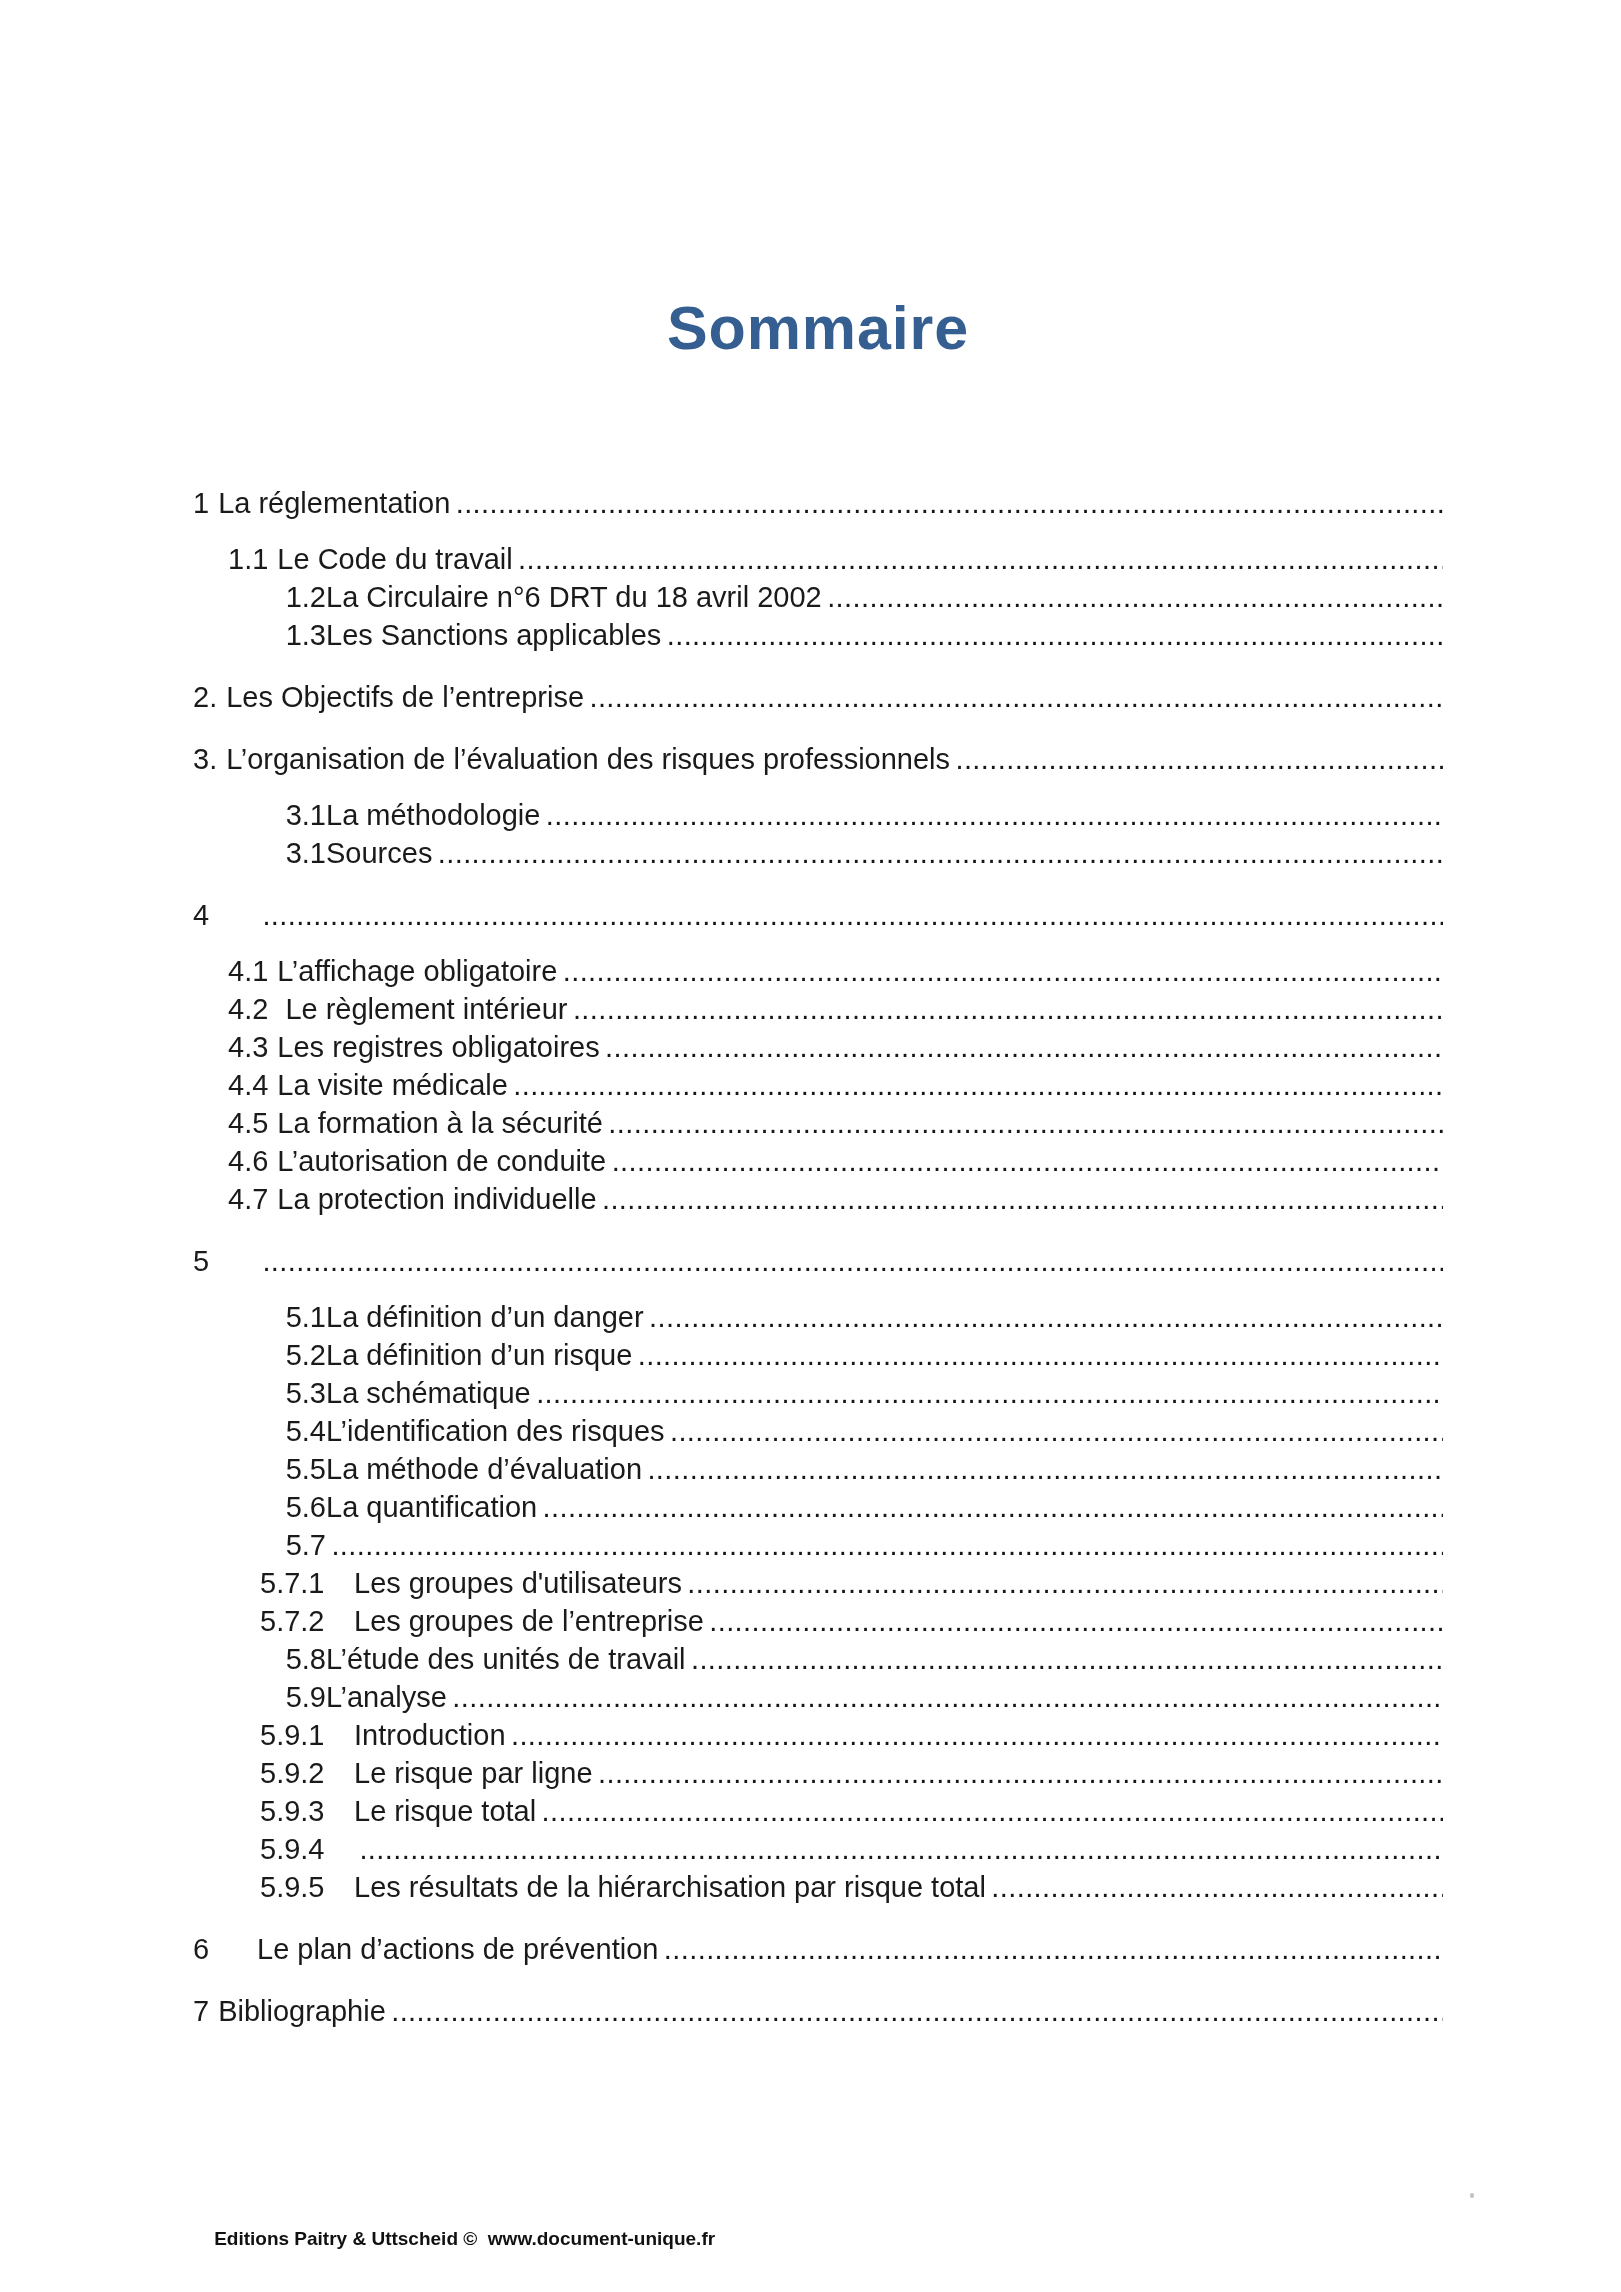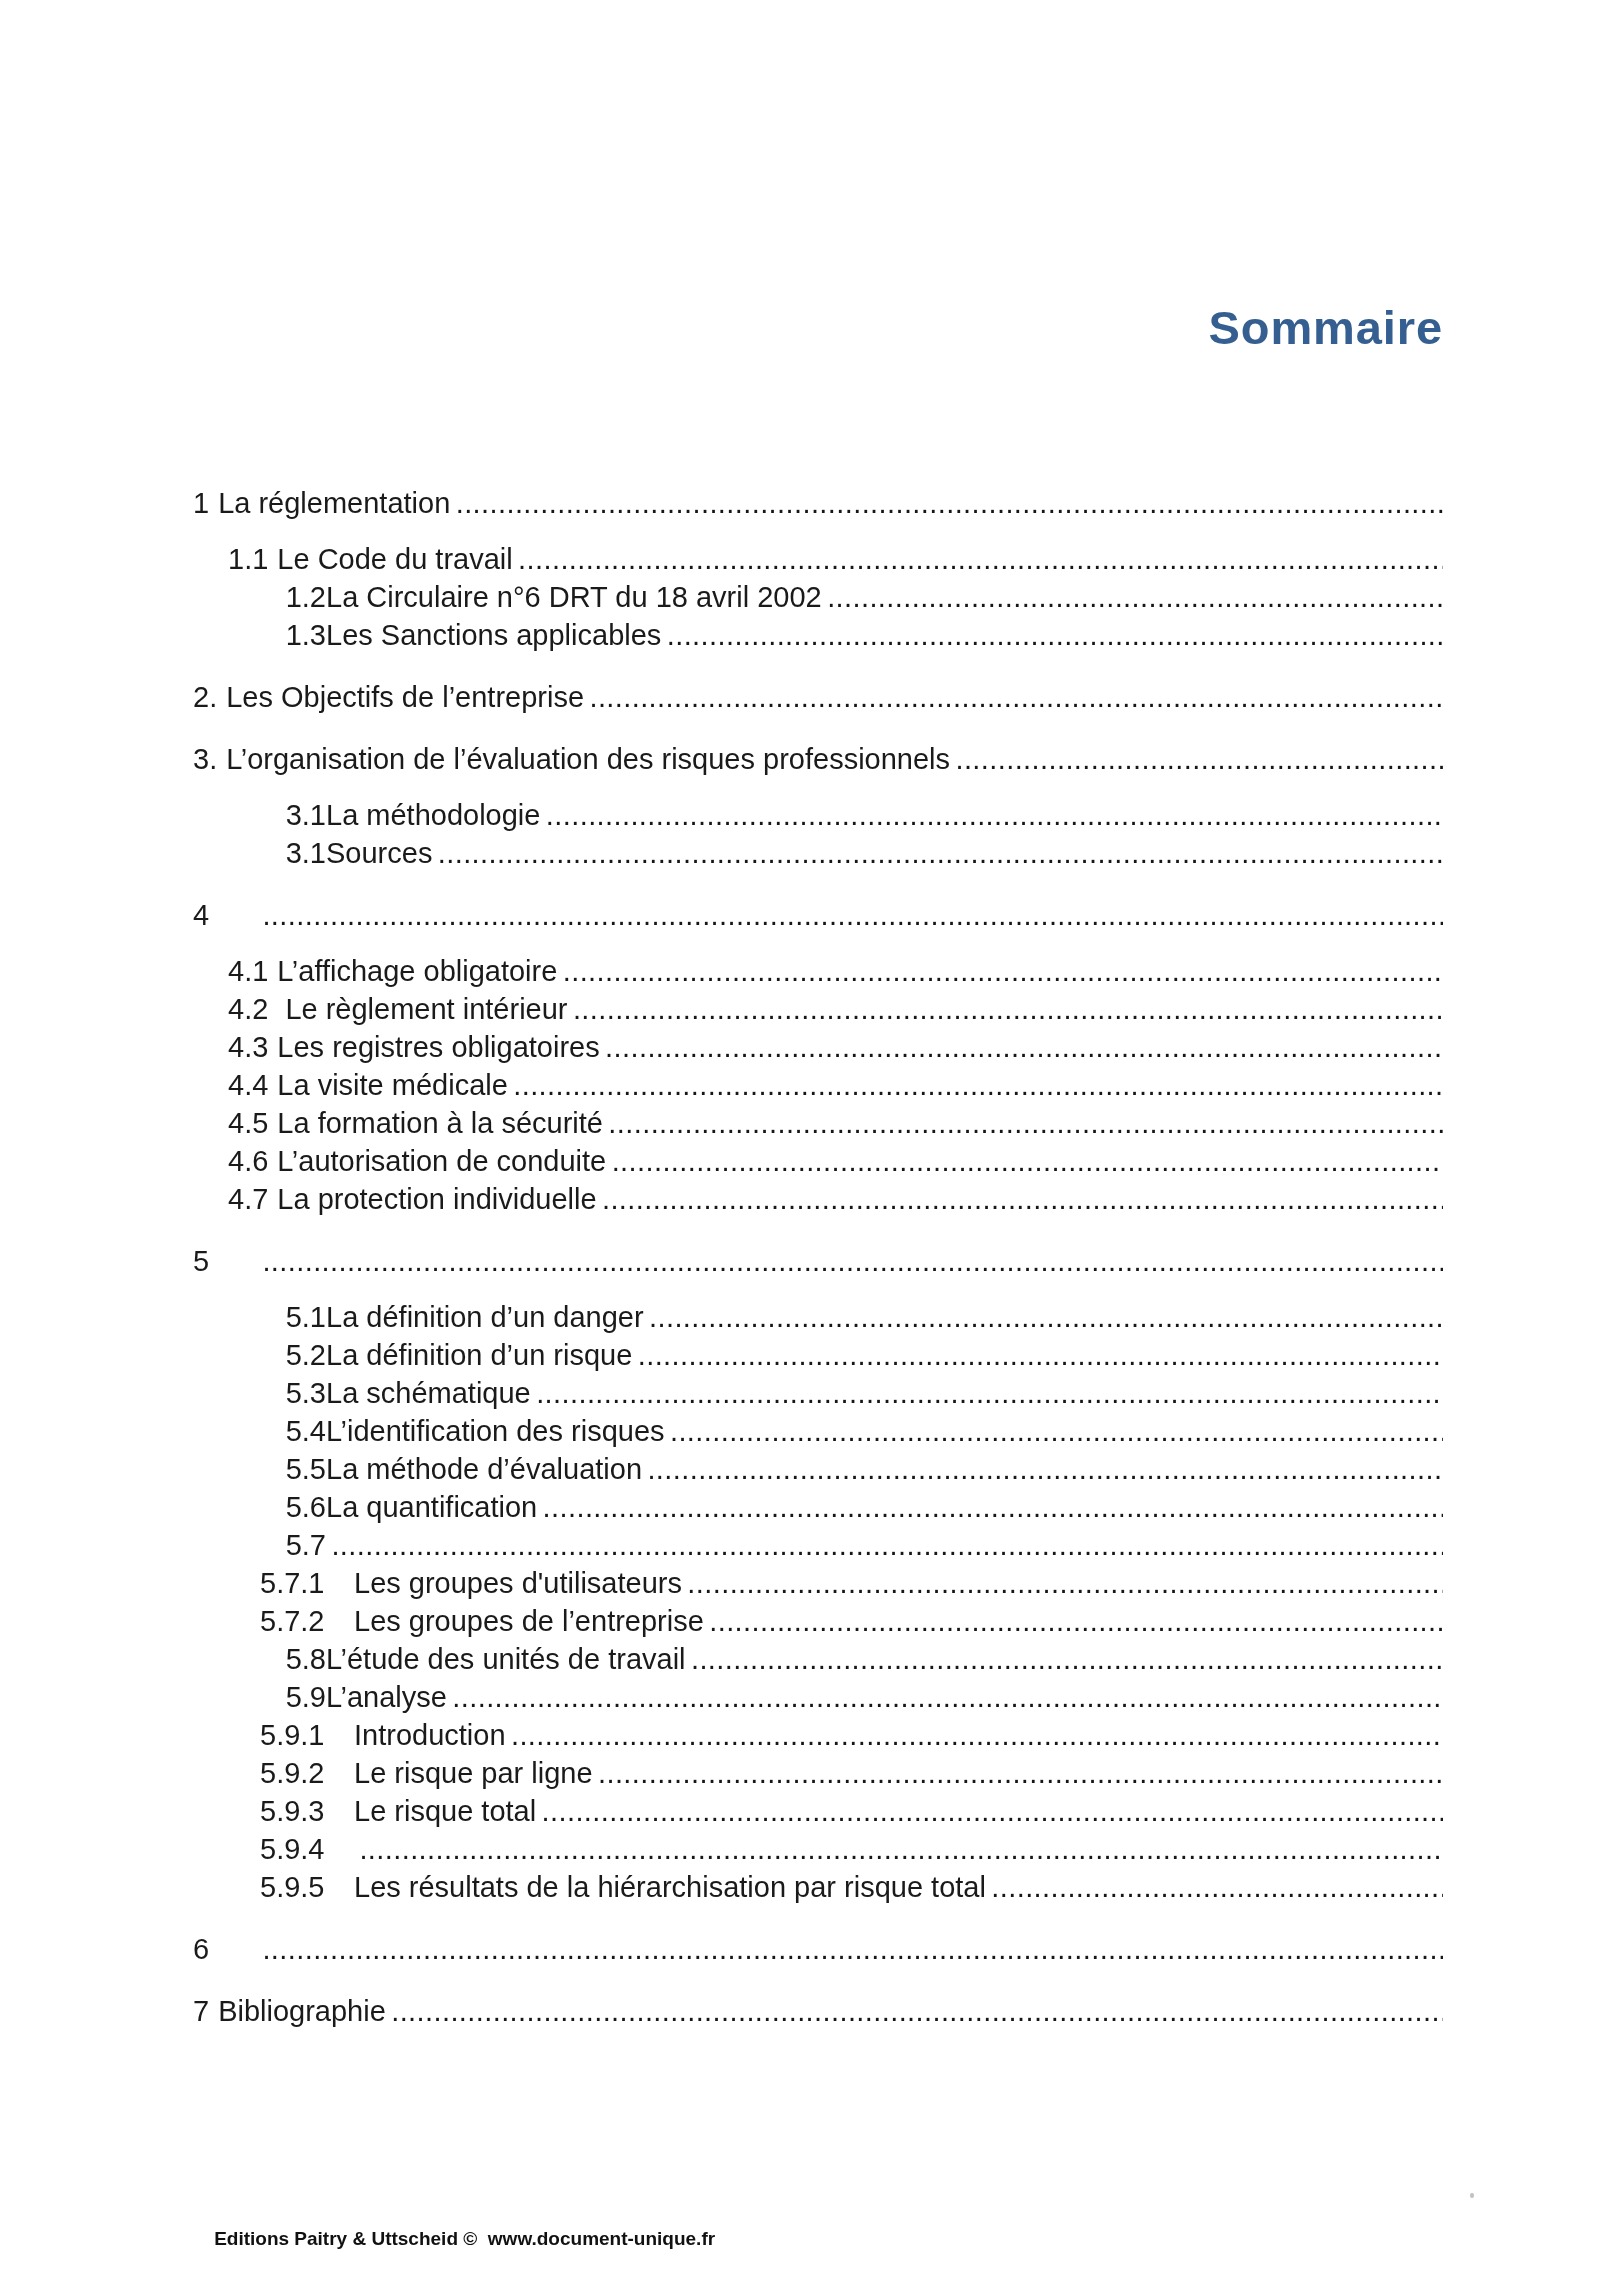--- a/index.html
+++ b/index.html
@@ -18,22 +18,22 @@
   }
   .content {
     position: absolute;
     left: 193px;
     top: 0;
     width: 1250px; 
   }
   h1.title {
     margin: 296px 0 0 0;
     padding: 0;
-    text-align: right;
-    font-size: 47px;
+    text-align: center;
+    font-size: 61px;
     line-height: 64px;
     font-weight: bold;
     letter-spacing: 0.9px;
   }
   .toc {
     margin-top: 124px;
   }
   .row {
     display: flex;
     align-items: baseline;
@@ -274,20 +274,21 @@
   </div>
 
   <div class="row lvl2 tab">
     <span class="num">5.9.5</span>
     <span class="text">Les résultats de la hiérarchisation par risque total</span>
     <span class="leader">........................................................................................................................................................................................................</span>
   </div>
 
   <div class="row lvl0 tab">
     <span class="num">6</span>
+    <span class="text">Le plan d’actions de prévention</span>
     <span class="leader">........................................................................................................................................................................................................</span>
   </div>
 
   <div class="row lvl0 sp">
     <span class="num">7</span>
     <span class="text">Bibliographie</span>
     <span class="leader">........................................................................................................................................................................................................</span>
   </div>
 </div>
   </div>

